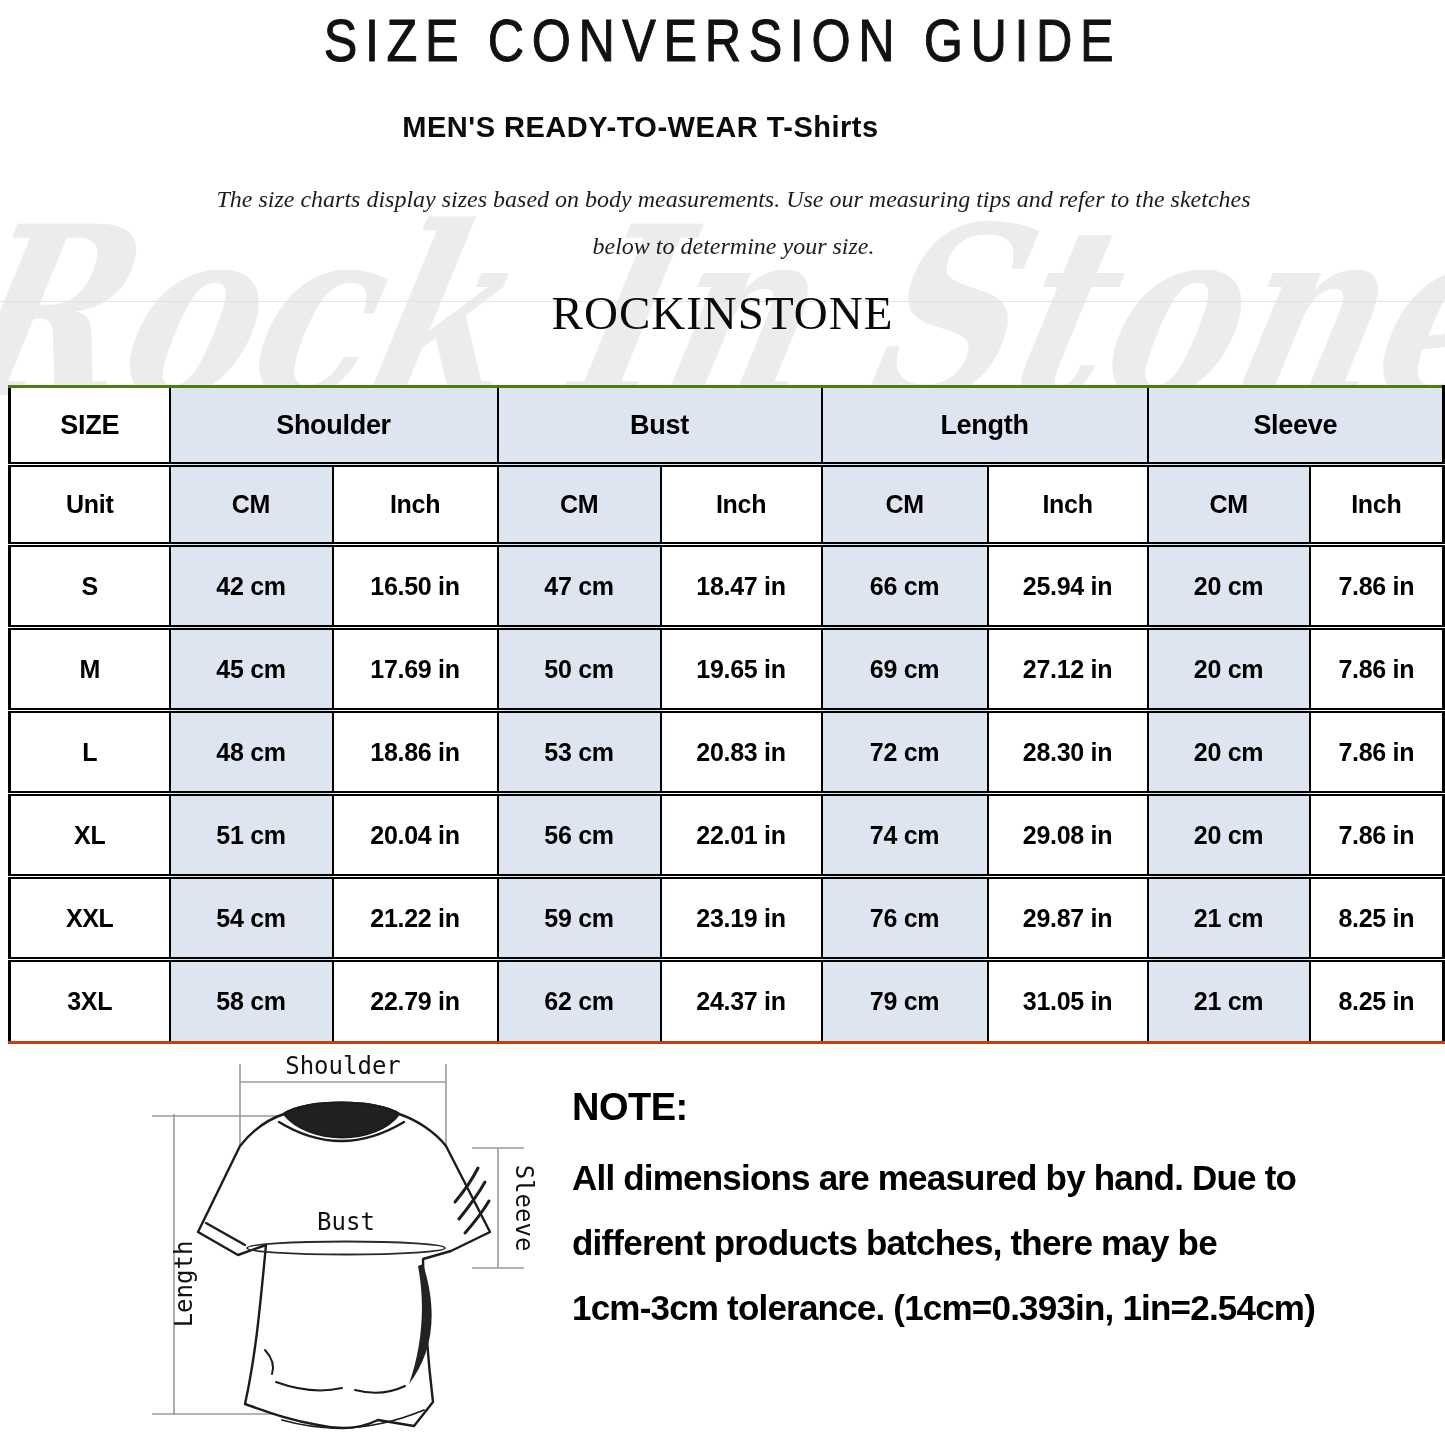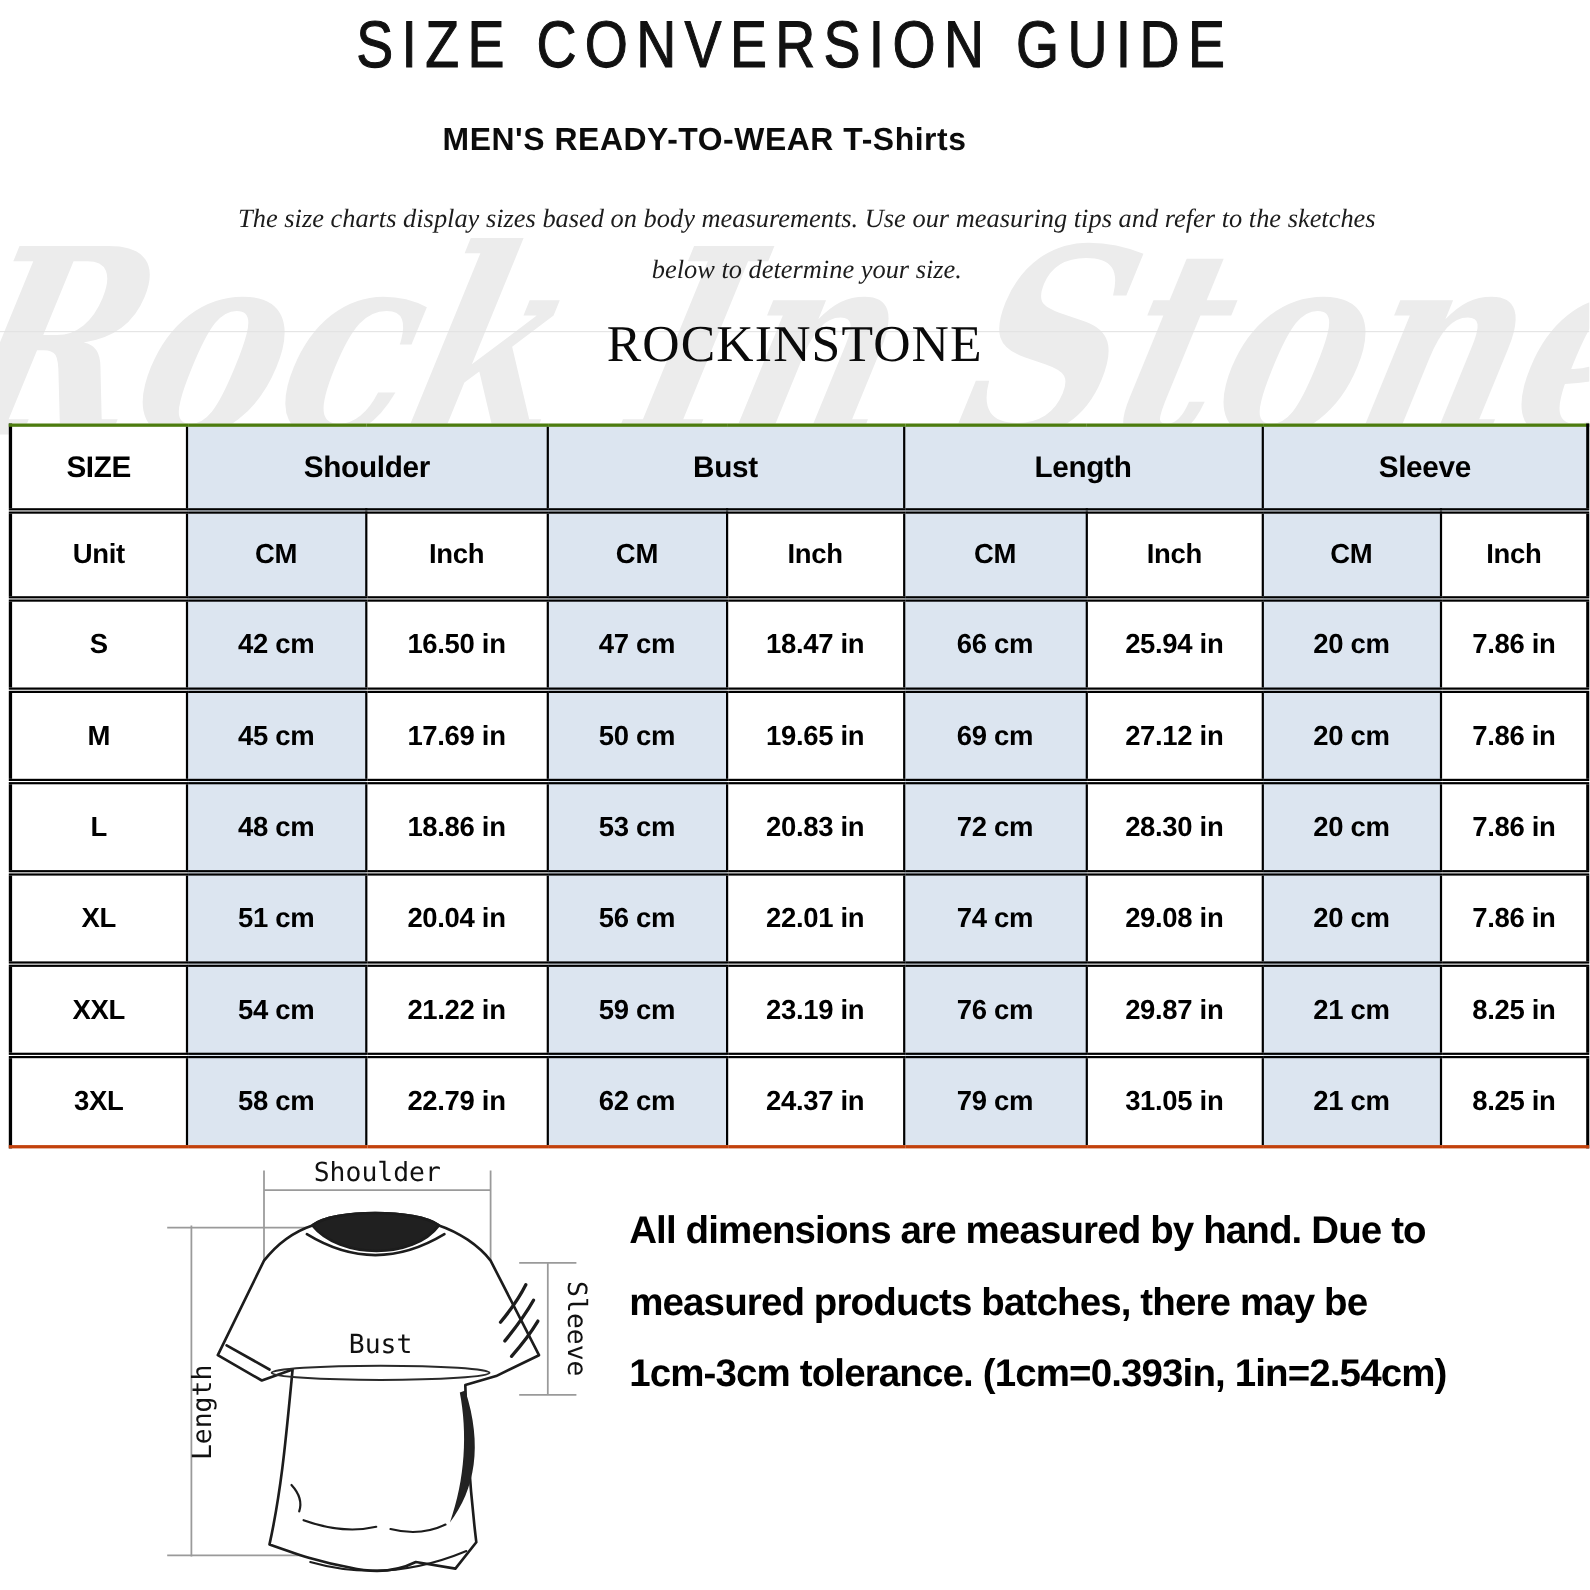--- a/index.html
+++ b/index.html
@@ -240,16 +240,17 @@
 
   <ellipse cx="220" cy="196" rx="99" ry="6.5" fill="none" stroke="#2a2a2a" stroke-width="1.8"></ellipse>
 
   <text x="217" y="22" text-anchor="middle">Shoulder</text>
   <text x="220" y="178" text-anchor="middle">Bust</text>
   <text x="66" y="232" text-anchor="middle" transform="rotate(-90 66 232)">Length</text>
   <text x="390" y="156" text-anchor="middle" transform="rotate(90 390 156)">Sleeve</text>
 </svg>
 
 <div class="layer note">
+  <div class="note-heading">NOTE:</div>
   <div class="note-line">All dimensions are measured by hand. Due to</div>
-  <div class="note-line">measured products batches, there may be</div>
+  <div class="note-line">different products batches, there may be</div>
   <div class="note-line">1cm-3cm tolerance. (1cm=0.393in, 1in=2.54cm)</div>
 </div>
 
 </body></html>

